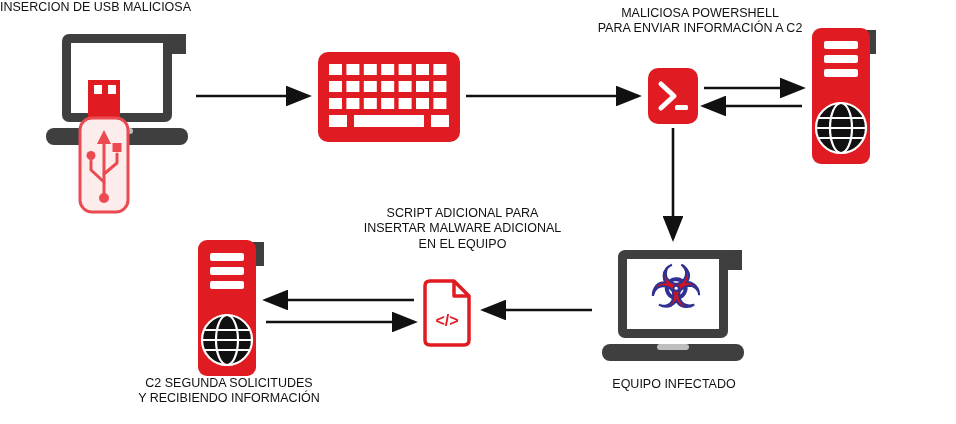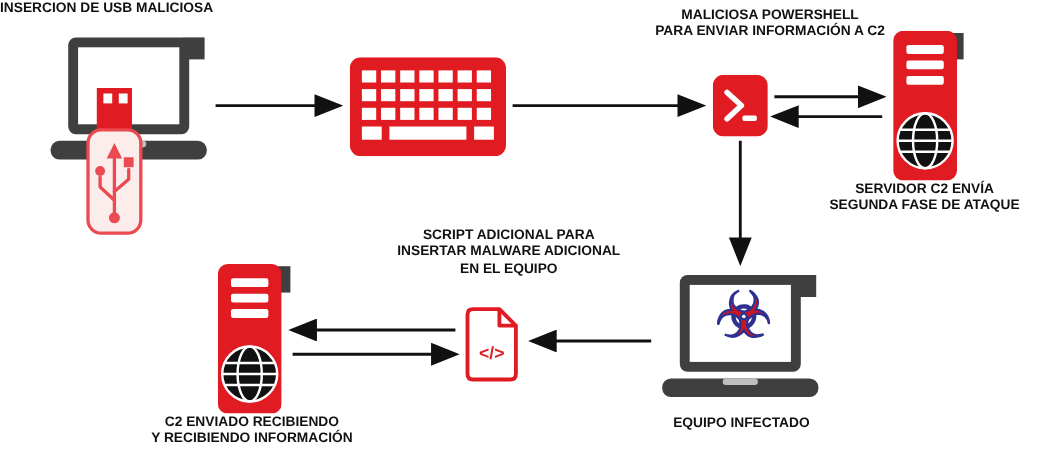--- a/index.html
+++ b/index.html
@@ -1,48 +1,46 @@
 <!DOCTYPE html>
 <html><head>
 <meta charset="utf-8">
 <style>
   * { margin:0; padding:0; box-sizing:border-box; }
   html,body { background:#ffffff; }
   body { font-family:"Liberation Sans", sans-serif; }
   .canvas { position:relative; width:956px; height:424px; background:#ffffff; overflow:hidden; }
   .label {
     position:absolute; z-index:4;
-    font-weight:bold; font-size:12.5px; line-height:1.22; color:#111;
+    font-weight:normal; font-size:12.5px; line-height:1.22; color:#111;
     text-align:center; white-space:pre-line;
   }
   .node { position:absolute; z-index:1; }
   .node svg { display:block; }
   .shadow-sq { position:absolute; z-index:0; background:#3f3f3f; }
   .arrows { position:absolute; left:0; top:0; z-index:3; pointer-events:none; }
   .biohazard {
     position:absolute; z-index:2; width:96px; text-align:center;
     font-size:58px; line-height:1; color:#cf1420;
     -webkit-text-stroke:2px #2e3192;
   }
 </style>
 </head>
 <body>
 
 <div class="canvas">
 
   <div class="label" style="left:0;   top:4;   width:246;">INSERCION DE USB MALICIOSA</div>
   <div class="label" style="left:565px; top:6px;   width:270px;">MALICIOSA POWERSHELL
 PARA ENVIAR INFORMACIÓN A C2</div>
-  <div class="label" style="left:728px; top:164px; width:225px;">SERVIDOR C2 ENVÍA
-SEGUNDA FASE DE ATAQUE</div>
   <div class="label" style="left:340px; top:206px; width:245px;">SCRIPT ADICIONAL PARA
 INSERTAR MALWARE ADICIONAL
 EN EL EQUIPO</div>
   <div class="label" style="left:584px; top:377px; width:180px;">EQUIPO INFECTADO</div>
-  <div class="label" style="left:104px; top:376px; width:250px;">C2 ENVIADO RECIBIENDO
+  <div class="label" style="left:104px; top:376px; width:250px;">C2 SEGUNDA SOLICITUDES
 Y RECIBIENDO INFORMACIÓN</div>
 
   <div class="shadow-sq" style="left:166px; top:34px;  width:20px; height:20px;"></div>
   <div class="shadow-sq" style="left:852px; top:30px;  width:24px; height:24px;"></div>
   <div class="shadow-sq" style="left:722px; top:250px; width:20px; height:20px;"></div>
   <div class="shadow-sq" style="left:240px; top:242px; width:24px; height:24px;"></div>
 
   <div class="node" style="left:42px; top:32px; width:150px; height:135px;">
     <svg width="150" height="118" viewBox="0 0 150 118">
       <rect x="20" y="2" width="110" height="88" rx="7" fill="#3f3f3f"></rect>

